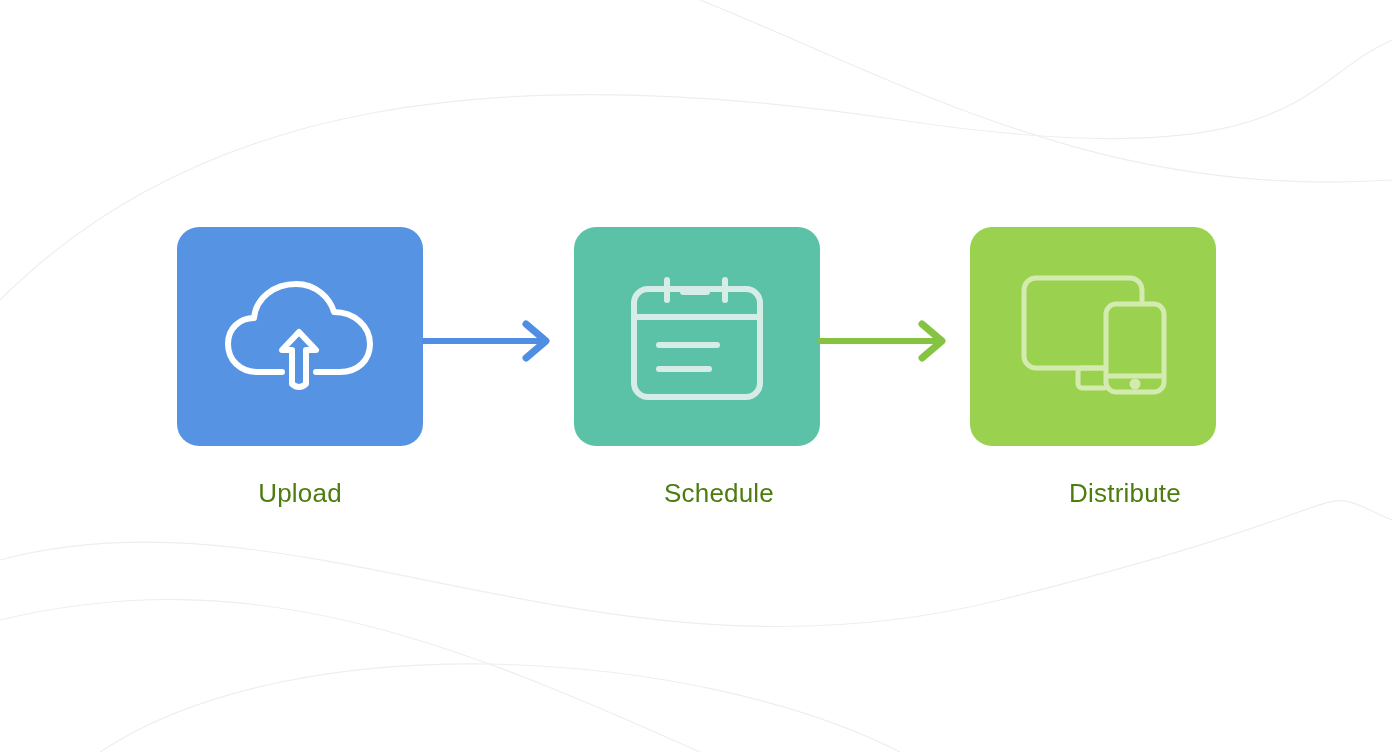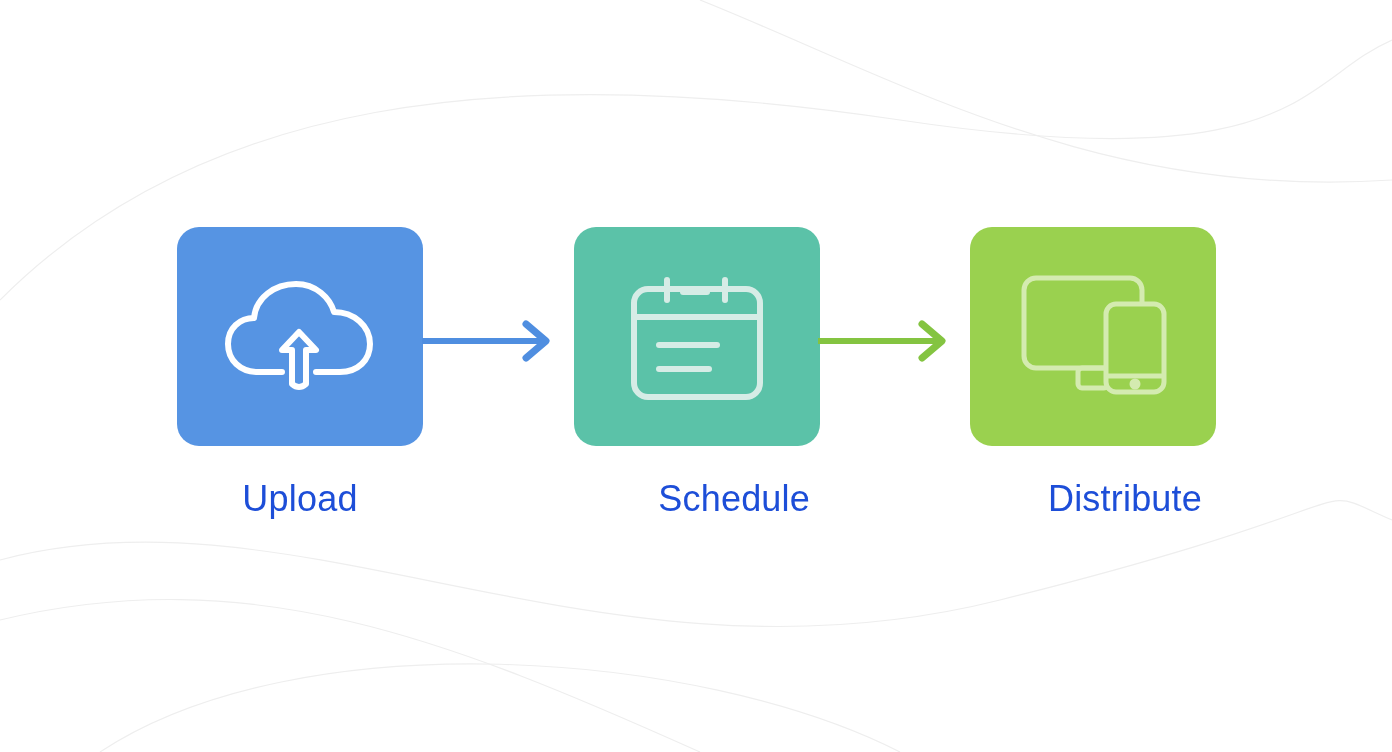--- a/index.html
+++ b/index.html
@@ -10,21 +10,21 @@
     font-family: "Liberation Sans", sans-serif;
   }
   .bg-swirl { position: absolute; inset: 0; pointer-events: none; }
   .step {
     position: absolute; top: 227px;
     width: 246px; height: 219px; border-radius: 22px;
     display: flex; align-items: center; justify-content: center;
   }
   .label {
     position: absolute; top: 478px; width: 246px; text-align: center;
-    font-size: 36px; color: #1d4ed8; letter-spacing: 0.2px;
+    font-size: 26px; color: #4d7c0f; letter-spacing: 0.2px;
   }
   .arrow { position: absolute; top: 316px; }
 </style>
 </head>
 <body>
 
 <svg class="bg-swirl" width="1392" height="752">
   <g fill="none" stroke="#eeeeee" stroke-width="1.2">
     <path d="M0 300 C 200 100, 500 60, 900 120 S 1300 80, 1392 40"></path>
     <path d="M0 560 C 300 480, 600 700, 1000 600 S 1300 480, 1392 520"></path>
@@ -53,21 +53,21 @@
       <rect x="12" y="22" width="126" height="108" rx="14" transform="translate(-5,-5)"></rect>
       <line x1="7" y1="45" x2="133" y2="45"></line>
       <line x1="40" y1="8" x2="40" y2="28"></line>
       <line x1="98" y1="8" x2="98" y2="28"></line>
       <line x1="56" y1="20" x2="80" y2="20"></line>
       <line x1="32" y1="73" x2="90" y2="73"></line>
       <line x1="32" y1="97" x2="82" y2="97"></line>
     </g>
   </svg>
 </div>
-<div class="label" style="left:564px;text-align:right;">Schedule</div>
+<div class="label" style="left:596px;">Schedule</div>
 
 <svg class="arrow" style="left:818px;" width="130" height="50" viewBox="0 0 130 50">
   <line x1="0" y1="25" x2="122" y2="25" stroke="#84C441" stroke-width="6"></line>
   <path d="M104 8 L124 25 L104 42" fill="none" stroke="#84C441" stroke-width="7" stroke-linecap="round" stroke-linejoin="round"></path>
 </svg>
 
 <div class="step" style="left:970px; background:#9AD14F;">
   <svg width="150" height="130" viewBox="0 0 150 130">
     <g fill="none" stroke="#d4ebb0" stroke-width="5" stroke-linejoin="round">
       <rect x="6" y="6" width="118" height="90" rx="12"></rect>

